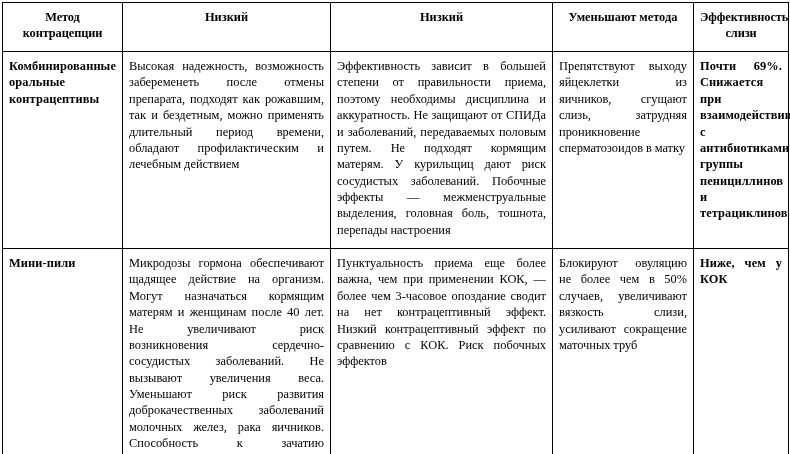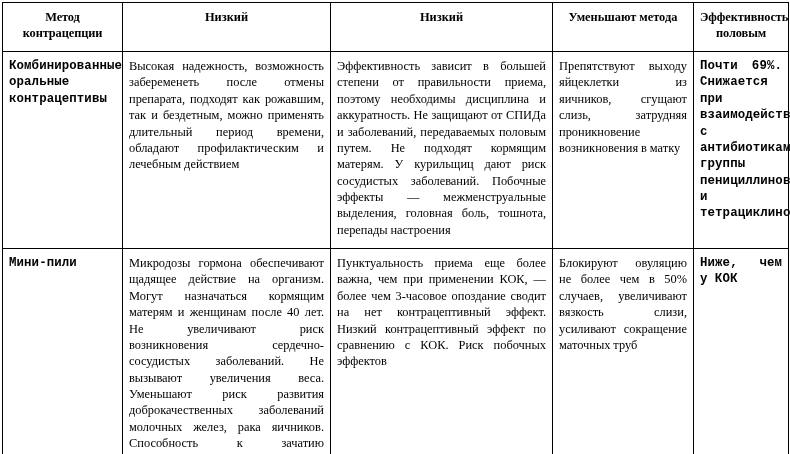--- a/index.html
+++ b/index.html
@@ -70,49 +70,49 @@
     text-align: justify;
     text-align-last: left;
     letter-spacing: 0.1px;
   }
   td.cell-action { text-align: justify; text-align-last: left; }
 
   .row-1 td { height: 186px; }
   .row-2 td { height: 222px; }
 
   
-  .cell-method, .cell-efficacy { word-break: normal; font-family: Liberation Mono, monospace; }
+  .cell-method, .cell-efficacy { word-break: normal; }
 </style>
 </head>
 <body>
 
 <div class="table-wrap">
   <table class="contraception-table">
     <colgroup>
       <col class="col-method">
       <col class="col-pros">
       <col class="col-cons">
       <col class="col-action">
       <col class="col-efficacy">
     </colgroup>
     <thead>
       <tr>
         <th class="hdr-narrow">Метод контрацепции</th>
         <th>Низкий</th>
         <th>Низкий</th>
         <th>Уменьшают метода</th>
-        <th class="hdr-narrow">Эффективность половым</th>
+        <th class="hdr-narrow">Эффективность слизи</th>
       </tr>
     </thead>
     <tbody>
       <tr class="row-1">
         <td class="cell-method">Комбинированные оральные контрацептивы</td>
         <td class="cell-body">Высокая надежность, возможность забеременеть после отмены препарата, подходят как рожавшим, так и бездетным, можно применять длительный период времени, обладают профилактическим и лечебным действием</td>
         <td class="cell-body">Эффективность зависит в большей степени от правильности приема, поэтому необходимы дисциплина и аккуратность. Не защищают от СПИДа и заболеваний, передаваемых половым путем. Не подходят кормящим матерям. У курильщиц дают риск сосудистых заболеваний. Побочные эффекты — межменструальные выделения, головная боль, тошнота, перепады настроения</td>
-        <td class="cell-action">Препятствуют выходу яйцеклетки из яичников, сгущают слизь, затрудняя проникновение возникновения в матку</td>
+        <td class="cell-action">Препятствуют выходу яйцеклетки из яичников, сгущают слизь, затрудняя проникновение сперматозоидов в матку</td>
         <td class="cell-efficacy">Почти 69%. Снижается при взаимодействии с антибиотиками группы пенициллинов и тетрациклинов</td>
       </tr>
       <tr class="row-2">
         <td class="cell-method">Мини-пили</td>
         <td class="cell-body">Микродозы гормона обеспечивают щадящее действие на организм. Могут назначаться кормящим матерям и женщинам после 40 лет. Не увеличивают риск возникновения сердечно-сосудистых заболеваний. Не вызывают увеличения веса. Уменьшают риск развития доброкачественных заболеваний молочных желез, рака яичников. Способность к зачатию восстанавливается быстрее, чем после КОК</td>
         <td class="cell-body">Пунктуальность приема еще более важна, чем при применении КОК, — более чем 3-часовое опоздание сводит на нет контрацептивный эффект. Низкий контрацептивный эффект по сравнению с КОК. Риск побочных эффектов</td>
         <td class="cell-action">Блокируют овуляцию не более чем в 50% случаев, увеличивают вязкость слизи, усиливают сокращение маточных труб</td>
         <td class="cell-efficacy">Ниже, чем у КОК</td>
       </tr>
     </tbody>

